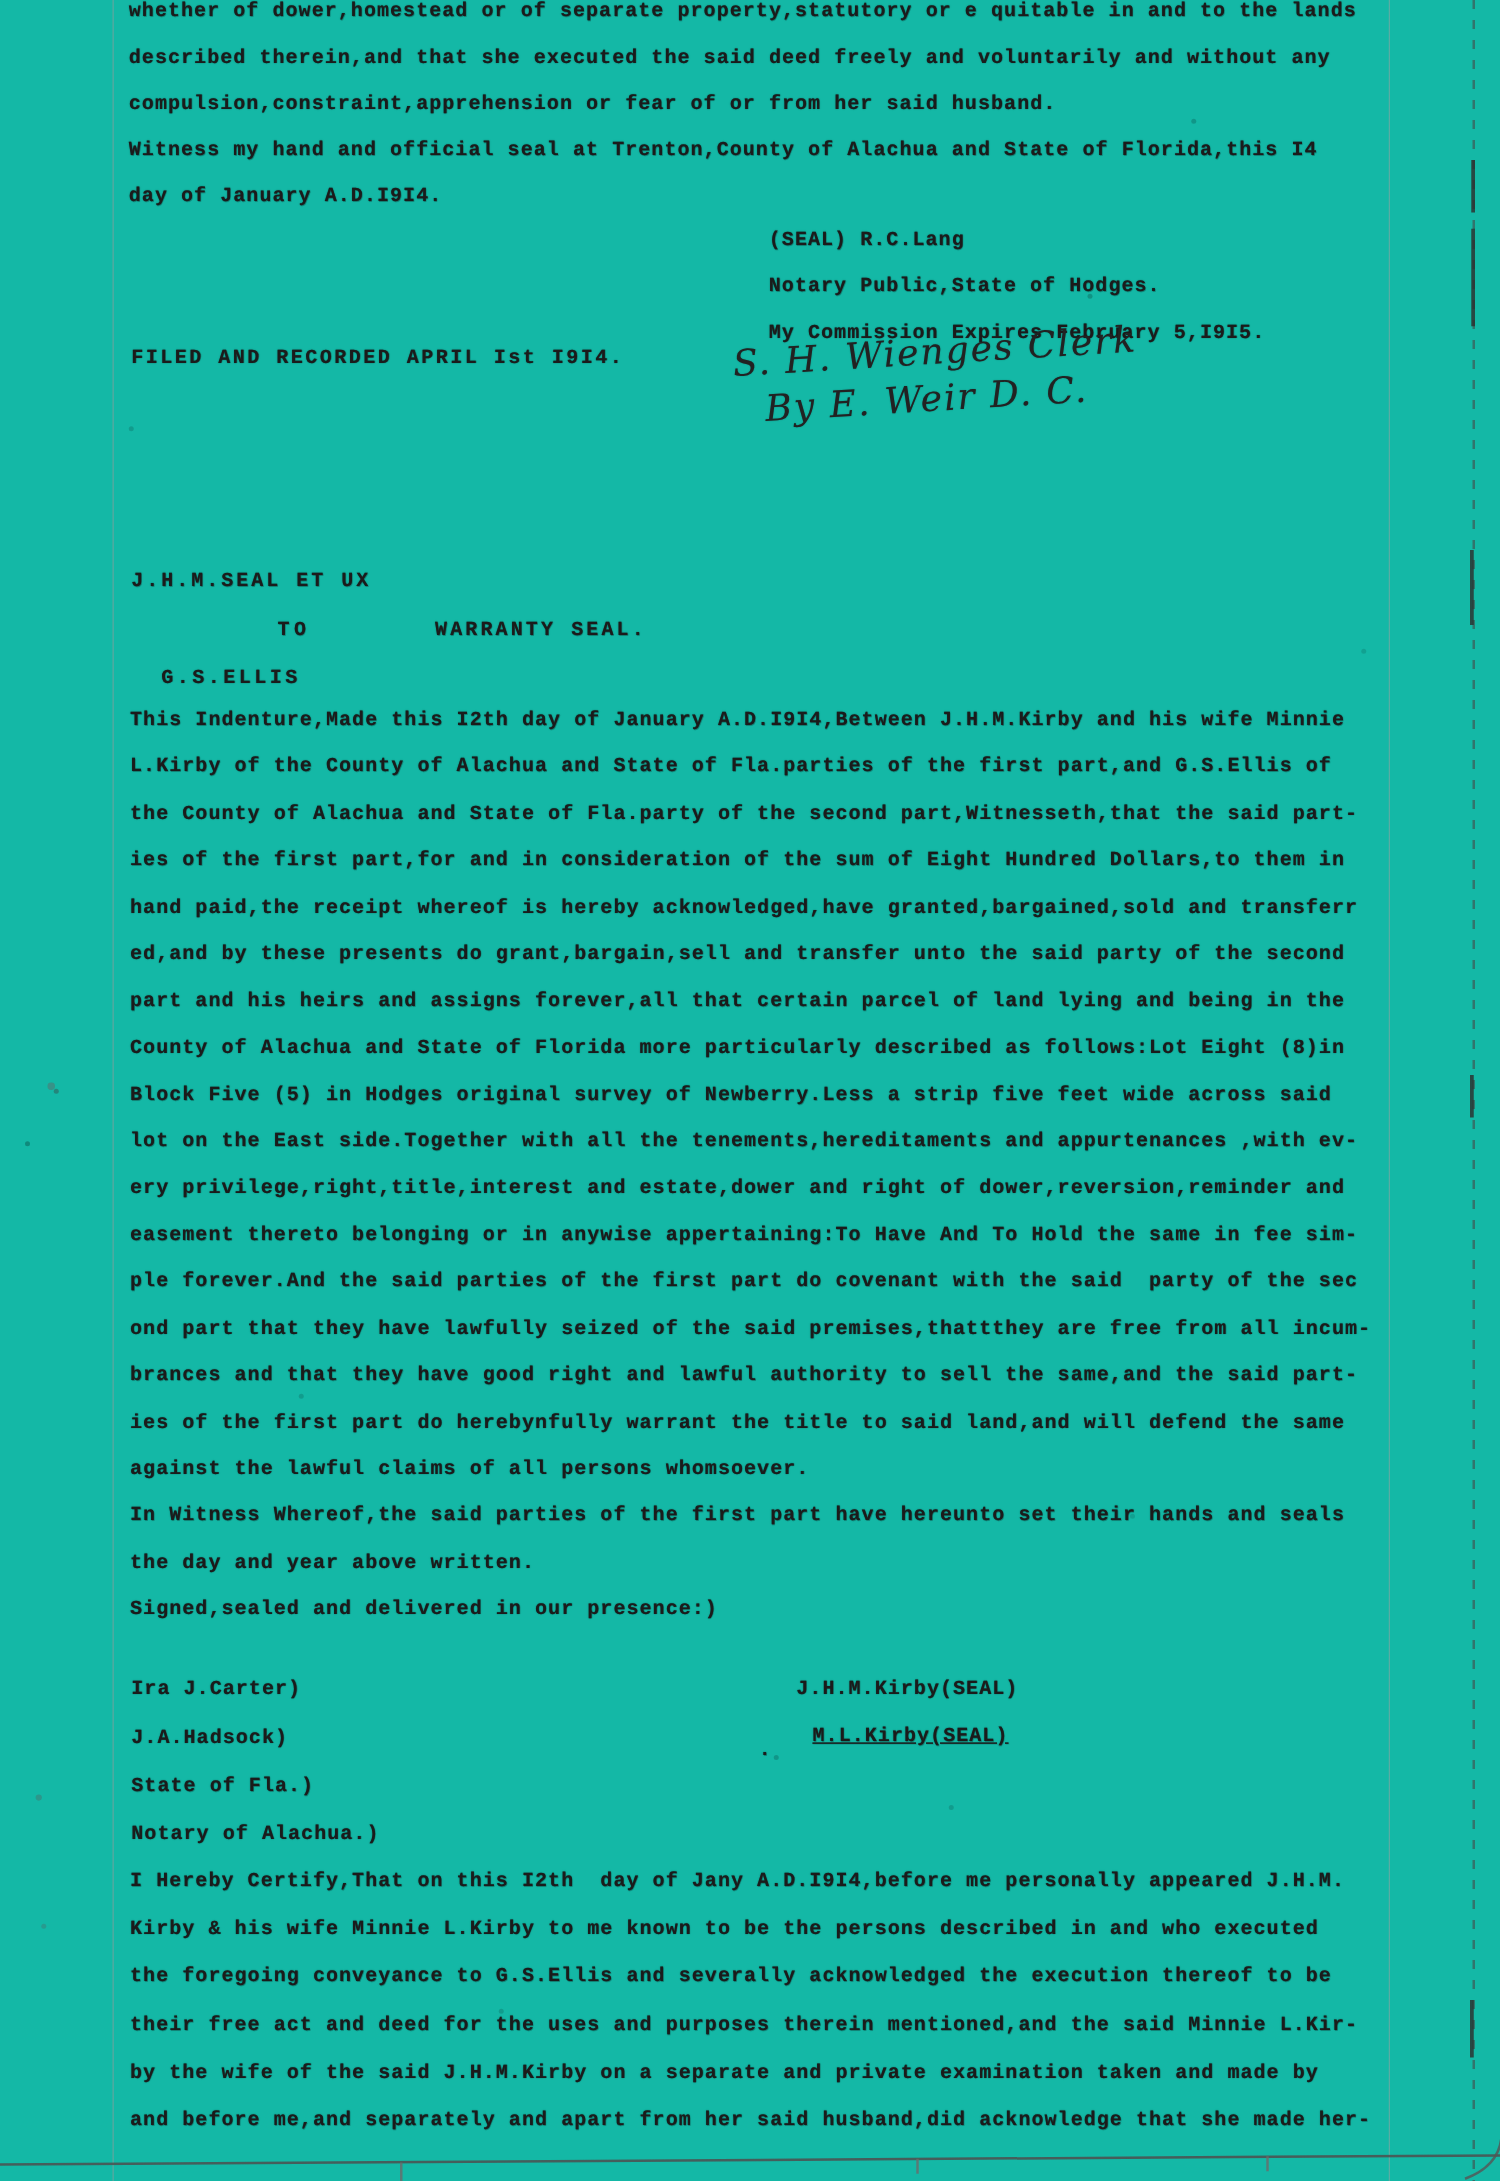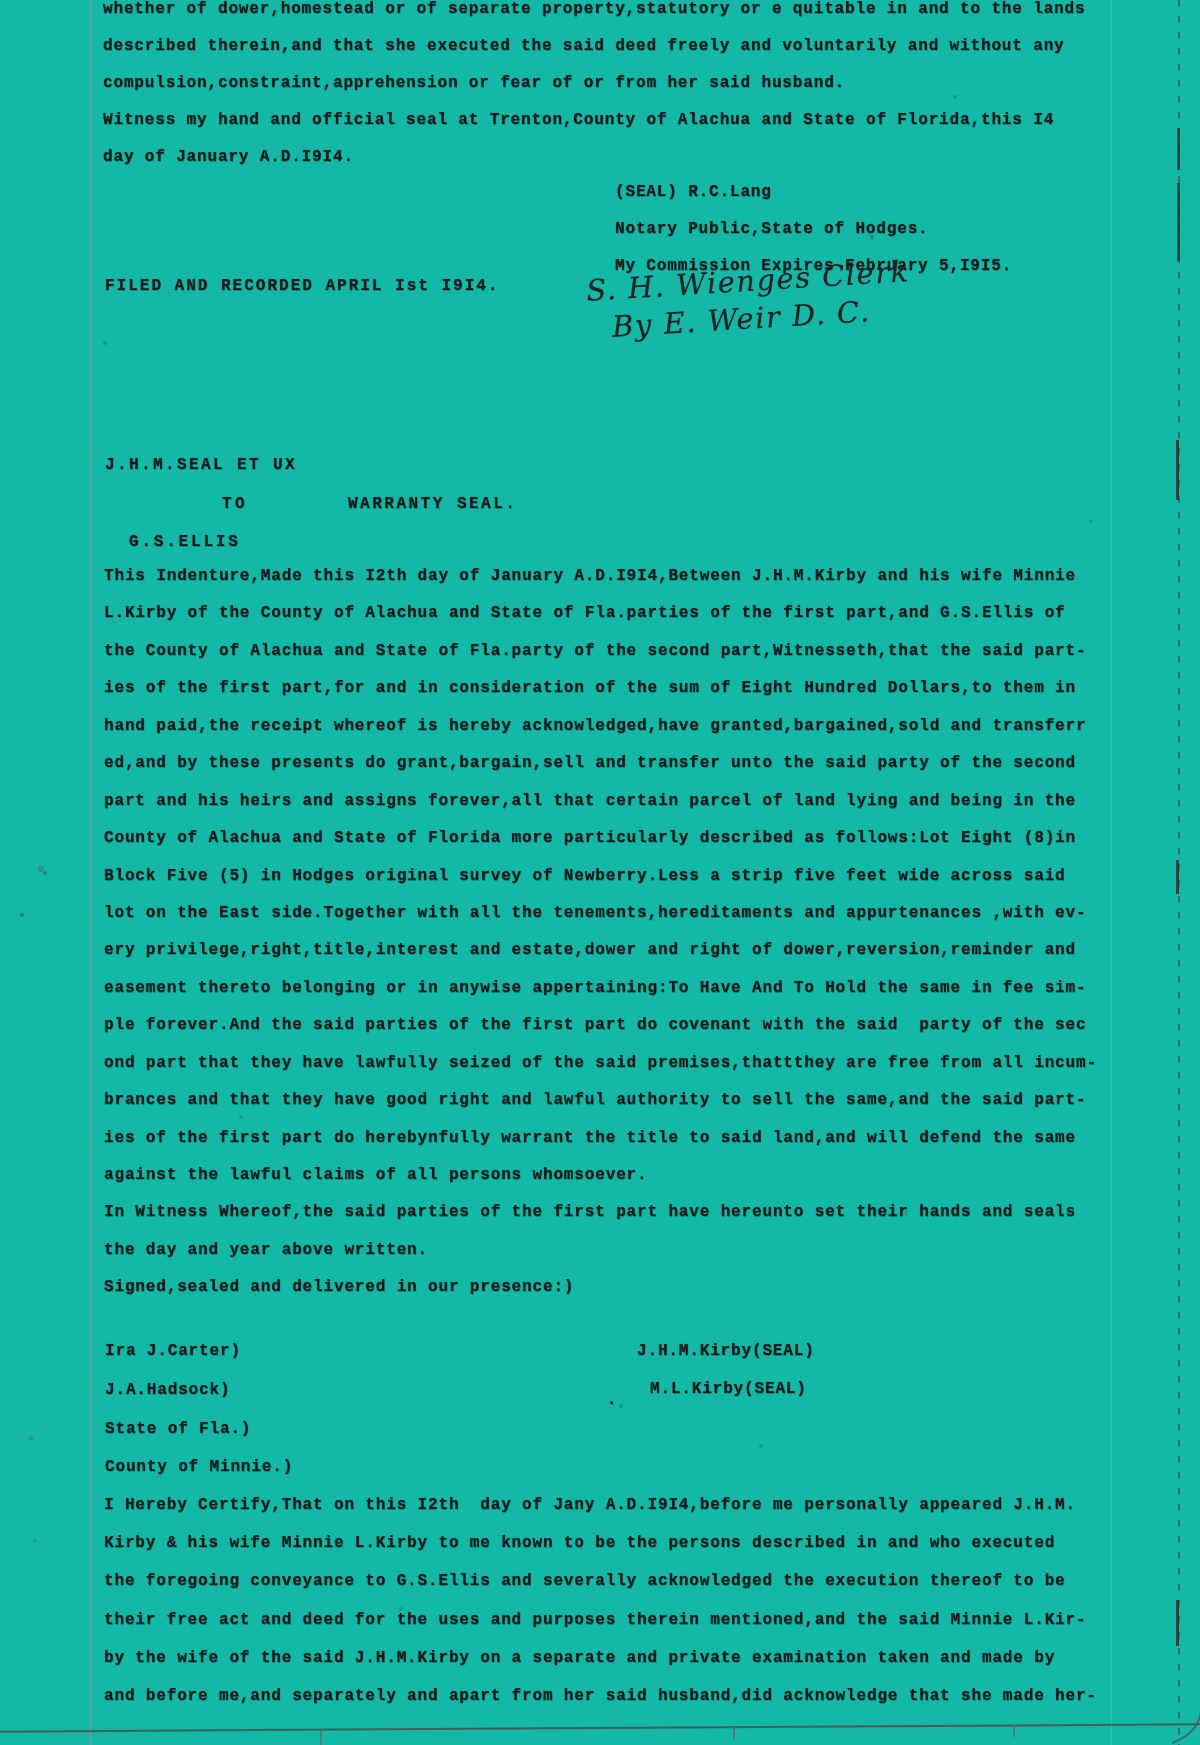--- a/index.html
+++ b/index.html
@@ -30,21 +30,21 @@
   #filed{left:105px;top:276px;letter-spacing:2px;}
   #caption-grantor{left:105px;top:455px;letter-spacing:2.4px;}
   #caption-to{left:222px;top:494px;letter-spacing:3.5px;}
   #caption-title{left:348px;top:494px;letter-spacing:2.5px;}
   #caption-grantee{left:105px;top:532px;letter-spacing:2.8px;margin-left:24px;}
   #body{left:104px;top:558px;}
   #witness{left:105px;top:1332px;}
   #witness > div{line-height:38.8px;height:38.8px;}
   #sig1{left:637px;top:1341px;}
   #sig-period{left:607px;top:1390px;}
-  #sig2{left:650px;top:1379px;}
+  #sig2{left:650px;top:1379px;text-decoration:underline;}
   #cert{left:104px;top:1486px;}
   #cert > div{line-height:38.2px;height:38.2px;}
   
   .hand{
     position:absolute;
     font-family:"DejaVu Serif","Liberation Serif",serif;
     font-style:italic;
     font-size:29px;
     letter-spacing:1.5px;
     color:#222;
@@ -115,21 +115,21 @@
   <div class="hand" id="clerk-sig">S. H. Wienges Clerk</div>
   <div class="hand" id="deputy-sig">By E. Weir D. C.</div>
 
   <div class="tw single" id="caption-grantor">J.H.M.SEAL ET UX</div>
   <div class="tw single" id="caption-to">TO</div>
   <div class="tw single" id="caption-title">WARRANTY SEAL.</div>
   <div class="tw single" id="caption-grantee">G.S.ELLIS</div>
 
   <div class="tw lines" id="body"><div>This Indenture,Made this I2th day of January A.D.I9I4,Between J.H.M.Kirby and his wife Minnie</div><div>L.Kirby of the County of Alachua and State of Fla.parties of the first part,and G.S.Ellis of</div><div>the County of Alachua and State of Fla.party of the second part,Witnesseth,that the said part-</div><div>ies of the first part,for and in consideration of the sum of Eight Hundred Dollars,to them in</div><div>hand paid,the receipt whereof is hereby acknowledged,have granted,bargained,sold and transferr</div><div>ed,and by these presents do grant,bargain,sell and transfer unto the said party of the second</div><div>part and his heirs and assigns forever,all that certain parcel of land lying and being in the</div><div>County of Alachua and State of Florida more particularly described as follows:Lot Eight (8)in</div><div>Block Five (5) in Hodges original survey of Newberry.Less a strip five feet wide across said</div><div>lot on the East side.Together with all the tenements,hereditaments and appurtenances ,with ev-</div><div>ery privilege,right,title,interest and estate,dower and right of dower,reversion,reminder and</div><div>easement thereto belonging or in anywise appertaining:To Have And To Hold the same in fee sim-</div><div>ple forever.And the said parties of the first part do covenant with the said  party of the sec</div><div>ond part that they have lawfully seized of the said premises,thattthey are free from all incum-</div><div>brances and that they have good right and lawful authority to sell the same,and the said part-</div><div>ies of the first part do herebynfully warrant the title to said land,and will defend the same</div><div>against the lawful claims of all persons whomsoever.</div><div>In Witness Whereof,the said parties of the first part have hereunto set their hands and seals</div><div>the day and year above written.</div><div>Signed,sealed and delivered in our presence:)</div></div>
 
-  <div class="tw lines" id="witness"><div>Ira J.Carter)</div><div>J.A.Hadsock)</div><div>State of Fla.)</div><div>County of Minnie.)</div></div>
+  <div class="tw lines" id="witness"><div>Ira J.Carter)</div><div>J.A.Hadsock)</div><div>State of Fla.)</div><div>Notary of Alachua.)</div></div>
   <div class="tw single" id="sig1">J.H.M.Kirby(SEAL)</div>
   <div class="tw single" id="sig-period">.</div>
   <div class="tw single" id="sig2">M.L.Kirby(SEAL)</div>
 
   <div class="tw lines" id="cert"><div>I Hereby Certify,That on this I2th  day of Jany A.D.I9I4,before me personally appeared J.H.M.</div><div>Kirby &amp; his wife Minnie L.Kirby to me known to be the persons described in and who executed</div><div>the foregoing conveyance to G.S.Ellis and severally acknowledged the execution thereof to be</div><div>their free act and deed for the uses and purposes therein mentioned,and the said Minnie L.Kir-</div><div>by the wife of the said J.H.M.Kirby on a separate and private examination taken and made by</div><div>and before me,and separately and apart from her said husband,did acknowledge that she made her-</div></div>
 
   <div id="bottom-edge"></div>
   <div class="tick" style="left:320px;top:1730px;height:15px;"></div>
   <div class="tick" style="left:733px;top:1727px;height:12px;"></div>
   <div class="tick" style="left:1013px;top:1725px;height:12px;"></div>

